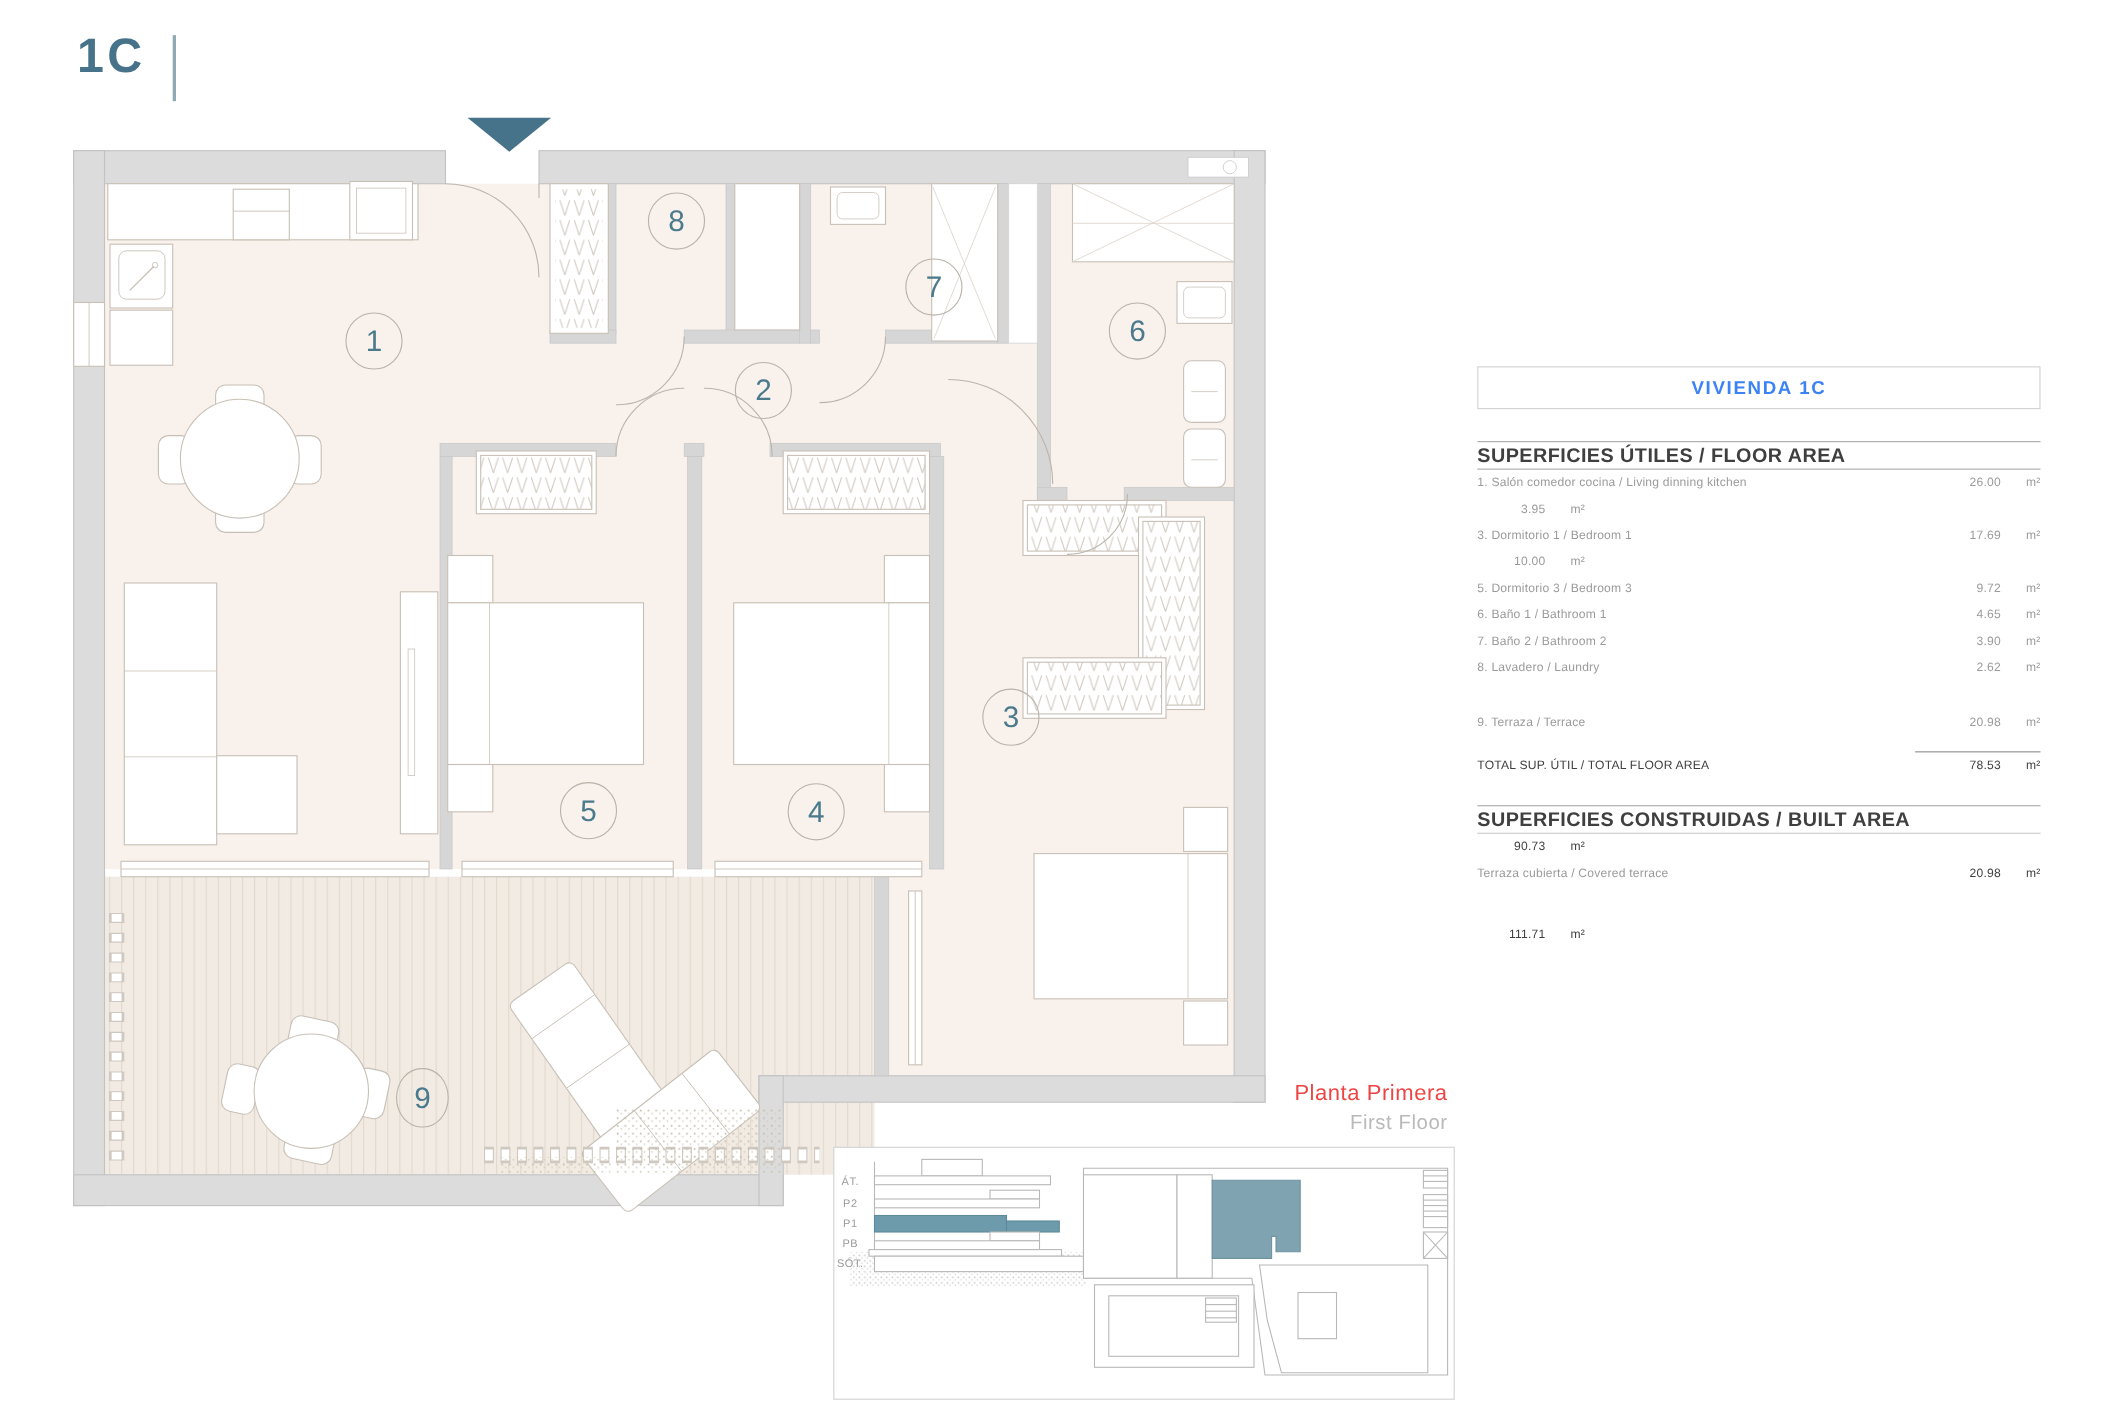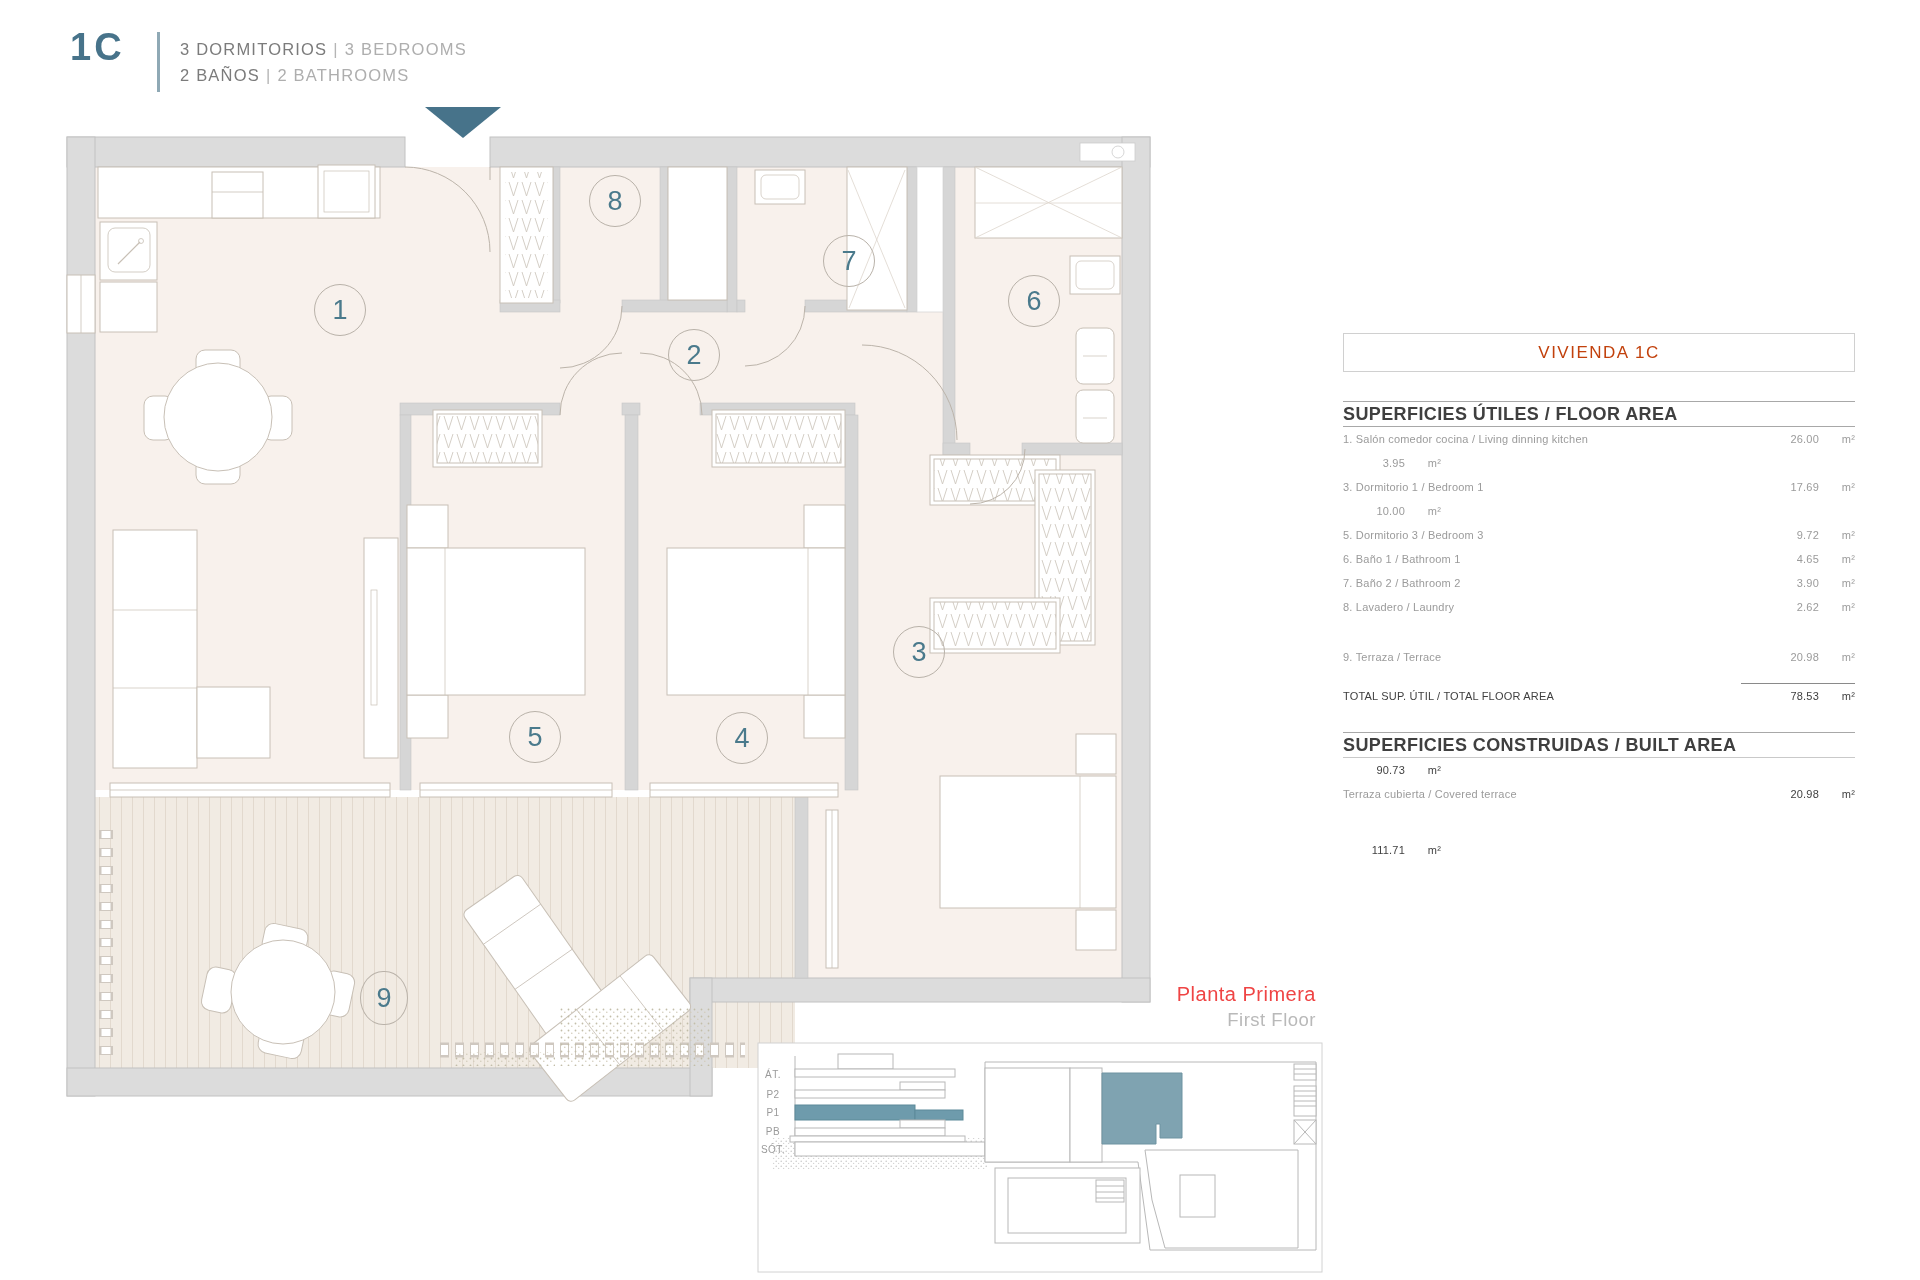--- a/index.html
+++ b/index.html
@@ -1,21 +1,21 @@
 <!DOCTYPE html>
 <html><head>
 <meta charset="utf-8">
 <style>
   html,body{margin:0;padding:0;background:#ffffff;}
   .canvas{position:relative;width:1920px;height:1280px;background:#ffffff;overflow:hidden;
           font-family:"Liberation Sans", sans-serif;}
   .abs{position:absolute;}
 
   
-  .unit-code{left:70px;top:26px;font-size:38px;font-weight:bold;color:#47738A;letter-spacing:3px;}
+  .unit-code{left:70px;top:26px;font-size:44px;font-weight:bold;color:#47738A;letter-spacing:3px;}
   .hdr-divider{left:157px;top:32px;width:3px;height:60px;background:#8FA9B5;}
   .hdr-lines{left:180px;top:36px;font-size:16.5px;letter-spacing:1.2px;line-height:26px;white-space:nowrap;}
   .hdr-es{color:#7b7b7b;}
   .hdr-sep{color:#b5b5b5;padding:0 6px;}
   .hdr-en{color:#aeaeae;}
 
   
   .entry-tri{left:425px;top:107px;width:0;height:0;
              border-left:38px solid transparent;border-right:38px solid transparent;
              border-top:31px solid #47738A;}
@@ -30,21 +30,21 @@
   .floor-label{left:1060px;top:981px;width:256px;text-align:right;line-height:26px;white-space:nowrap;}
   .floor-label .es{font-size:20px;color:#ef4444;letter-spacing:0.5px;}
   .floor-label .en{font-size:18.5px;color:#b9b9b9;letter-spacing:0.5px;}
 
   
   .lvl{position:absolute;font-size:10px;color:#9a9a9a;letter-spacing:0.5px;width:34px;text-align:center;}
 
   
   .panel{left:1343px;top:333px;width:512px;}
   .panel-title-box{height:37px;border:1px solid #d0d0d0;line-height:37px;text-align:center;
-                   font-weight:normal;font-size:17px;color:#c2410c;letter-spacing:1.5px;}
+                   font-weight:bold;font-size:17px;color:#3b82f6;letter-spacing:1.5px;}
   .gap29{height:29px;} .gap26{height:26px;} .gap14{height:14px;} .gap24{height:24px;}
   .gap32{height:32px;}
   .hline{border-top:1px solid #a8a8a8;height:0;}
   .hline.light{border-top-color:#c9c9c9;}
   .sec-header{height:24px;line-height:24px;font-size:18px;color:#3f3f3f;letter-spacing:0.4px;white-space:nowrap;font-weight:bold;}
   .prow{display:flex;height:24px;line-height:24px;font-size:11px;color:#9b9b9b;letter-spacing:0.2px;white-space:nowrap;}
   .prow .lbl{flex:1;}
   .prow .val{width:62px;text-align:right;}
   .prow .unit{width:36px;text-align:right;}
   .prow.dark, .dark{color:#3f3f3f;}
@@ -288,28 +288,20 @@
           <line x1="1294" y1="1106" x2="1316" y2="1106"></line>
         <rect x="1294" y="1120" width="22" height="24"></rect>
         <line x1="1294" y1="1120" x2="1316" y2="1144"></line>
           <line x1="1316" y1="1120" x2="1294" y2="1144"></line>
       </g>
     </g>
   </svg>
 
   <div class="abs unit-code">1C</div>
   <div class="abs hdr-divider"></div>
-  <div class="abs hdr-lines">
-    <div>
-      <span class="hdr-es">3 DORMITORIOS</span><span class="hdr-sep">|</span><span class="hdr-en">3 BEDROOMS</span>
-    </div>
-    <div>
-      <span class="hdr-es">2 BAÑOS</span><span class="hdr-sep">|</span><span class="hdr-en">2 BATHROOMS</span>
-    </div>
-  </div>
   <div class="abs entry-tri"></div>
 
   <div class="badge" style="left:314px;top:284px">1</div>
   <div class="badge" style="left:668px;top:329px">2</div>
   <div class="badge" style="left:893px;top:626px">3</div>
   <div class="badge" style="left:716px;top:712px">4</div>
   <div class="badge" style="left:509px;top:711px">5</div>
   <div class="badge" style="left:1008px;top:275px">6</div>
   <div class="badge" style="left:823px;top:235px">7</div>
   <div class="badge" style="left:589px;top:175px">8</div>

